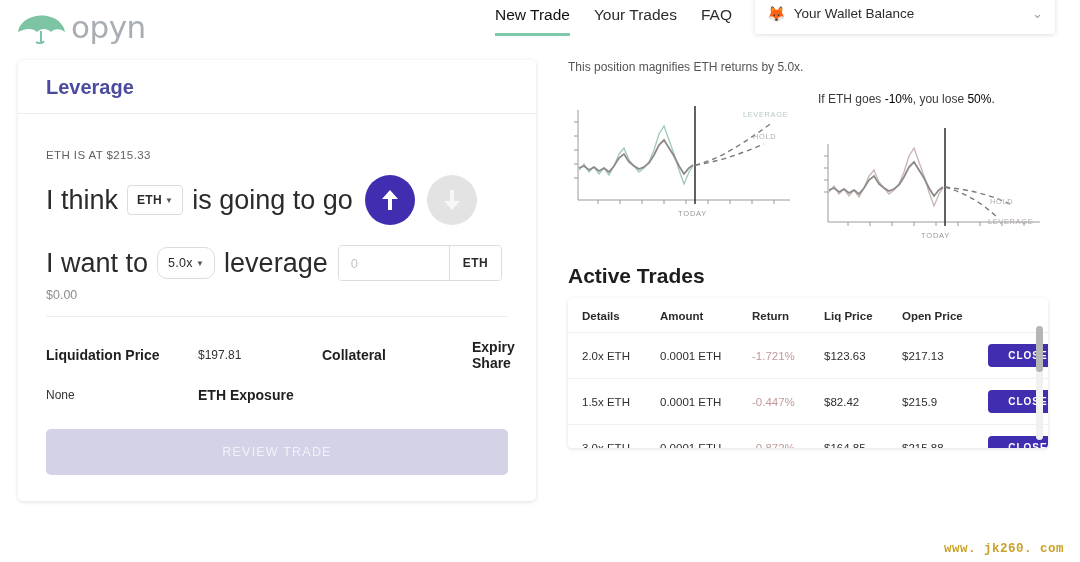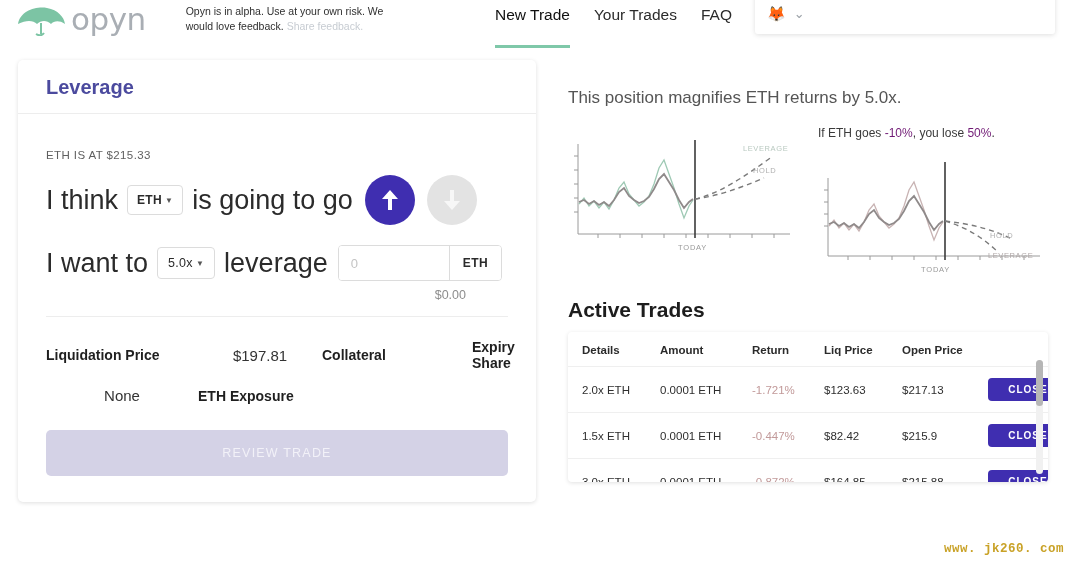--- a/index.html
+++ b/index.html
@@ -8,41 +8,40 @@
     background:#ffffff;
     font-family:"Liberation Sans", sans-serif;
     color:#222;
     overflow:hidden;
     position:relative;
   }
 
   
   .header{
     height:42px;
-    display:flex;align-items:flex-start;
+    display:flex;align-items:flex-end;
     position:relative;
-    gap:18px;
   }
   .logo-wrap{display:flex;align-items:center;padding:4px 0 0 14px;gap:1px;}
   .umbrella{width:56px;height:30px;position:relative;}
   .umbrella svg{display:block;}
   .logo-text{
     font-size:31px;color:#a9aeb4;font-weight:400;letter-spacing:-.5px;
     line-height:30px;font-family:"DejaVu Sans",sans-serif;
   }
   .alpha-banner{
     margin-left:22px;margin-top:4px;
     font-size:10.5px;line-height:15px;color:#2f2f2f;width:200px;
   }
   .alpha-banner .share{color:#c7ccd2;}
   .nav{
     position:absolute;left:495px;top:6px;
     display:flex;align-items:center;gap:24px;
   }
-  .nav-item{font-size:15.5px;color:#2b2b2b;cursor:pointer;padding-bottom:23px;position:relative;}
+  .nav-item{font-size:15.5px;color:#2b2b2b;cursor:pointer;padding-bottom:11px;position:relative;}
   .nav-item.active{color:#111;}
   .nav-item.active:after{
     content:"";position:absolute;left:0;right:0;bottom:-1px;height:3px;background:#7fc8a9;
   }
   .wallet-box{
     position:absolute;left:755px;top:-8px;width:300px;height:42px;
     background:#fff;border-radius:3px;
     box-shadow:0 1px 5px rgba(0,0,0,.13);
     display:flex;align-items:center;padding:0 12px;box-sizing:border-box;
   }
@@ -68,21 +67,21 @@
   }
   .sentence{display:flex;align-items:center;font-size:27px;color:#2b2b2b;}
   .sentence .txt{white-space:pre;}
   .pill{
     border:1px solid #dcdcdc;border-radius:4px;background:#fff;
     font-size:12px;font-weight:bold;color:#2b2b2b;
     padding:7px 9px;margin:0 9px;display:inline-flex;align-items:center;gap:3px;
     cursor:pointer;letter-spacing:.3px;
   }
   .pill .caret{font-size:8px;color:#555;}
-  .pill.lev{font-weight:normal;font-size:12.5px;padding:8px 10px;}
+  .pill.lev{font-weight:normal;font-size:12.5px;padding:8px 10px;border-radius:10px;}
   .arrow-btn{
     width:50px;height:50px;border-radius:50%;
     display:flex;align-items:center;justify-content:center;
     margin-left:12px;cursor:pointer;flex:none;
   }
   .arrow-up{background:#3f2eb0;}
   .arrow-down{background:#e3e3e3;}
   .arrow-btn svg{display:block;}
 
   .row2{display:flex;align-items:center;font-size:27px;color:#2b2b2b;margin-top:20px;}
@@ -90,43 +89,43 @@
   .amount-input{
     border:none;outline:none;width:86px;padding:0 12px;font-size:13px;color:#333;
     font-family:"Liberation Sans",sans-serif;
   }
   .amount-input::placeholder{color:#c4c4c4;}
   .amount-suffix{
     border-left:1px solid #dcdcdc;background:#fff;display:flex;align-items:center;
     padding:0 13px;font-size:12px;font-weight:bold;color:#2b2b2b;letter-spacing:.5px;
     cursor:pointer;
   }
-  .usd{font-size:12.5px;color:#8d8d8d;text-align:right;padding-right:42px;margin-top:7px;}
+  .usd{font-size:12.5px;color:#8d8d8d;text-align:left;padding-right:42px;margin-top:7px;}
   .divider{height:1px;background:#ededed;margin:14px 0 0;}
 
   .stats{padding:18px 28px 4px;display:grid;grid-template-columns:152px 124px 150px auto;row-gap:16px;align-items:center;}
   .stat-k{font-size:14px;font-weight:bold;color:#1f1f1f;}
-  .stat-v{font-size:15px;color:#333;text-align:center;}
+  .stat-v{font-size:12px;color:#333;}
 
   .review{
     margin:22px 28px 26px;height:46px;border-radius:5px;background:#d4d2e6;
     display:flex;align-items:center;justify-content:center;
     color:#f2f1f8;font-size:12.5px;letter-spacing:1.2px;font-weight:500;
     cursor:default;
   }
 
   
   .right{position:absolute;left:568px;top:18px;width:500px;}
   .pd-title{font-size:21px;font-weight:bold;color:#1d1d1d;margin:0 0 10px;}
-  .pd-sub{font-size:17px;color:#555;margin-bottom:18px;margin-top:28px;}
+  .pd-sub{font-size:12px;color:#555;margin-bottom:18px;}
   .scenarios{display:flex;gap:0;}
   .scenario{width:240px;margin-right:14px;}
   .sc-text{font-size:12px;color:#3a3a3a;margin-bottom:8px;}
   .pos{color:#63b992;}
-  .neg{color:#701a75;}
+  .neg{color:#000000;}
   .sc-chart{width:230px;height:130px;}
   .sc-chart svg{display:block;}
 
   .at-title{font-size:21px;font-weight:bold;color:#1d1d1d;margin:20px 0 10px;}
   .table-card{
     position:relative;background:#fff;border-radius:4px;
     box-shadow:0 1px 4px rgba(0,0,0,.12);
     width:480px;height:150px;overflow:hidden;
   }
   .thead,.trow{display:grid;grid-template-columns:78px 92px 72px 78px 86px 1fr;align-items:center;}
@@ -157,33 +156,30 @@
     <span class="umbrella">
       <svg width="56" height="32" viewBox="0 0 56 32">
         <path d="M4 20 C6 7, 22 2, 33 4 C44 6, 50 13, 51 20 C45 16, 40 17, 37 20 C33 16, 27 16, 23 20 C19 16, 12 16, 4 20 Z" fill="#7cc4a4"></path>
         <rect x="26" y="19" width="2" height="11" fill="#7cc4a4"></rect>
         <path d="M22 30 q5 3 8 -1" stroke="#7cc4a4" stroke-width="2" fill="none"></path>
       </svg>
     </span>
     <span class="logo-text">opyn</span>
   </div>
 
-  <div class="alpha-banner">
-    <span>Opyn is in alpha. Use at your own risk. We would love feedback.</span>
-    <span class="share">Share feedback.</span>
-  </div>
 
   <div class="nav">
     <div class="nav-item active">New Trade</div>
     <div class="nav-item">Your Trades</div>
     <div class="nav-item">FAQ</div>
   </div>
 
   <div class="wallet-box">
     <span class="fox">🦊</span>
+    <span class="wallet-label">Your Wallet Balance</span>
     <span class="chev">⌄</span>
   </div>
 </div>
 
 <div class="stage">
 
   <div class="card">
     <div class="card-head">
       <div class="card-title">Leverage</div>
     </div>

